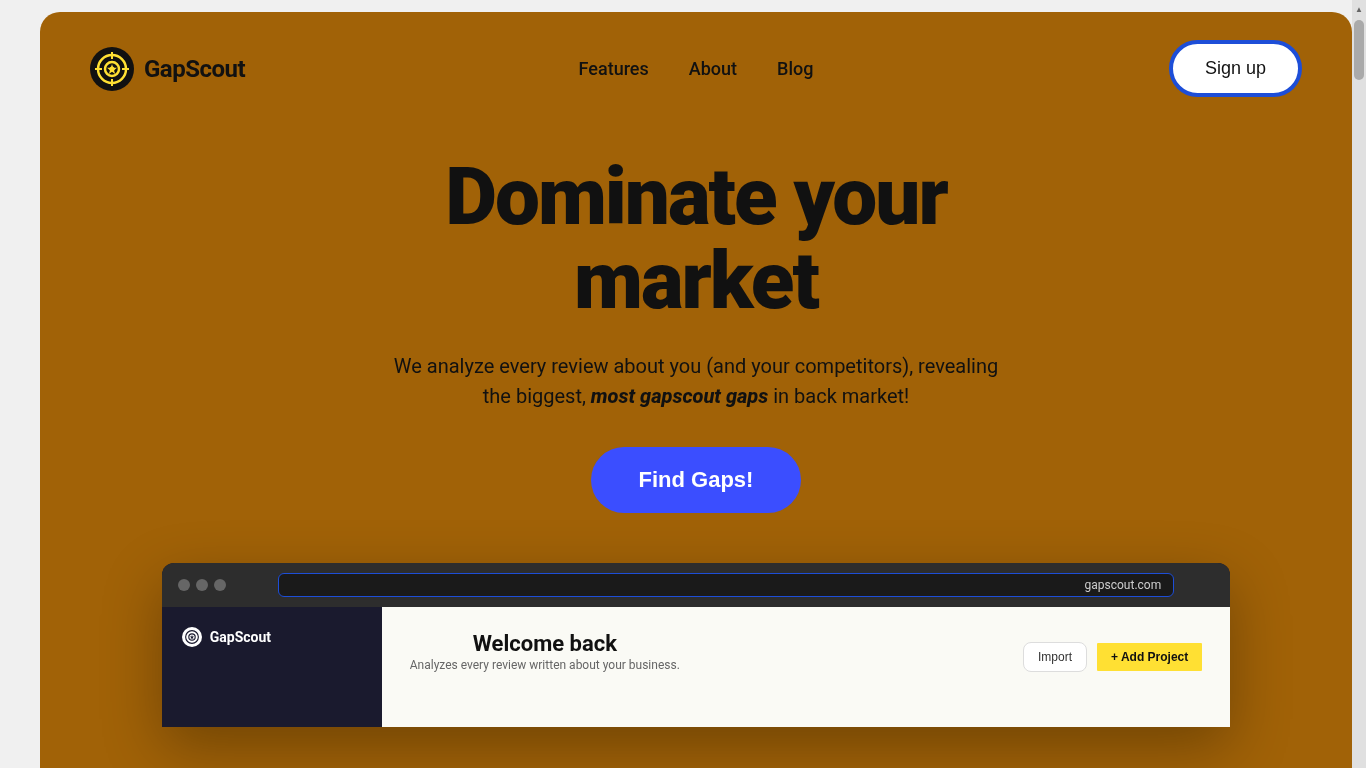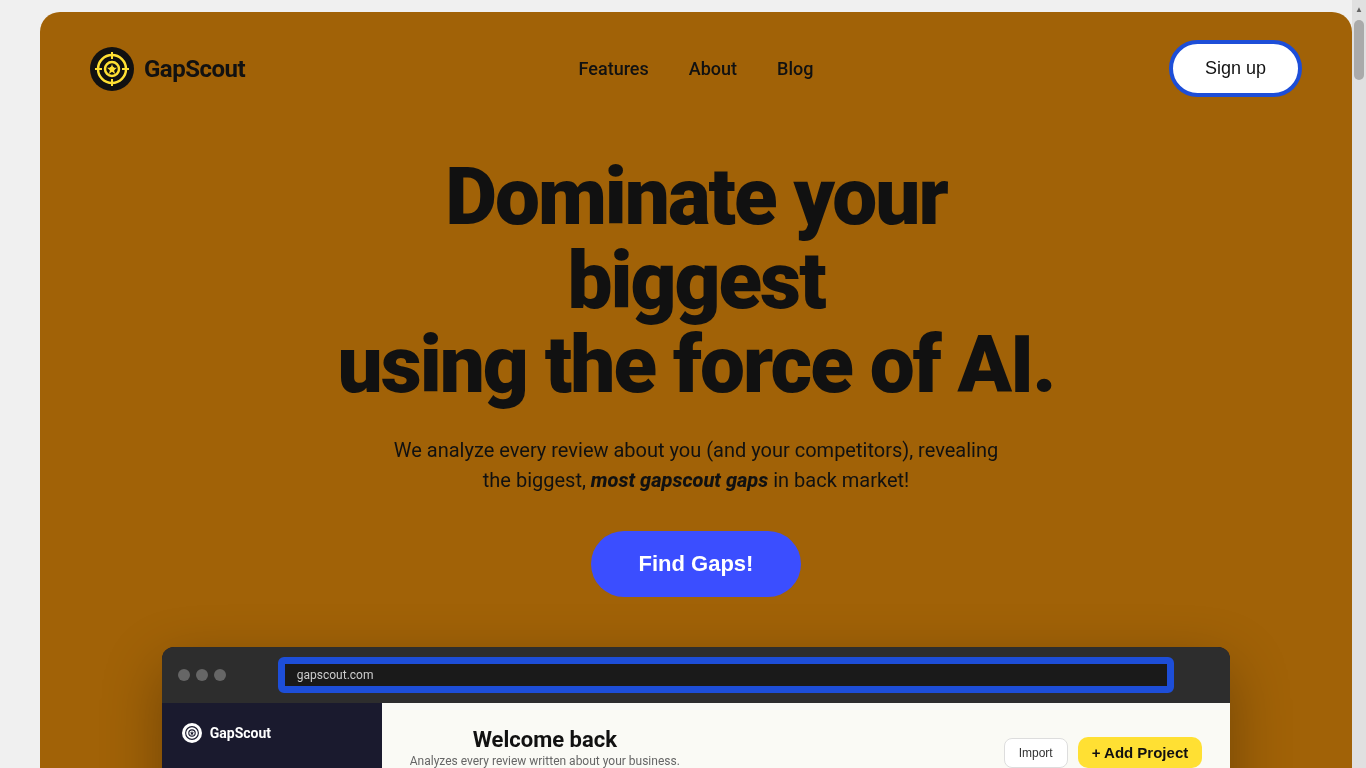--- a/index.html
+++ b/index.html
@@ -200,26 +200,26 @@
       width: 12px;
       height: 12px;
       border-radius: 50%;
       background: #666;
     }
 
     .browser-url {
       flex: 1;
       margin: 0 40px;
       background: #1a1a1a;
-      border: 7px solid #1d4ed8;
+      border: 1px solid #1d4ed8;
       border-radius: 6px;
       padding: 4px 12px;
       color: #ccc;
       font-size: 12px;
-      text-align: left;
+      text-align: right;
     }
 
     .app-content {
       background: #f8f8f0;
       padding: 0;
       display: flex;
     }
 
     .app-sidebar {
       width: 220px;
@@ -280,23 +280,23 @@
       color: #333;
       cursor: pointer;
     }
 
     .app-add-btn {
       display: flex;
       align-items: center;
       gap: 6px;
       background: #FFE033;
       border: none;
-      border-radius: 10px;
+      border-radius: 1px;
       padding: 7px 14px;
-      font-size: 15px;
+      font-size: 12px;
       font-weight: 600;
       color: #111;
       cursor: pointer;
     }
   </style>
 </head>
 <body>
 
 <div class="page-wrapper">
 
@@ -329,22 +329,21 @@
         <a class="nav-link">Features</a>
         <a class="nav-link">About</a>
         <a class="nav-link">Blog</a>
       </div>
 
       <button class="signup-btn">Sign up</button>
     </nav>
 
     <div class="hero">
       <h1 class="hero-title">
-        <span>Dominate your biggest</span><br>
-        <span>using the force of AI.</span>
+        <span>Dominate your market</span><br>
       </h1>
 
       <p class="hero-subtitle">
         <span>We analyze every review about you (and your competitors), revealing the biggest,</span>
         <strong>most gapscout gaps</strong>
         <span>in back market!</span>
       </p>
 
       <button class="cta-btn">Find Gaps!</button>
 

